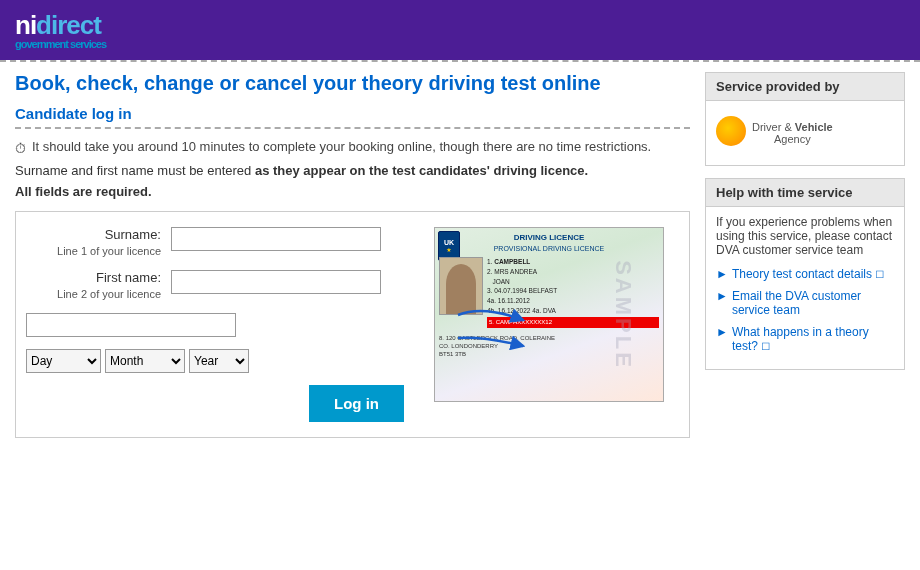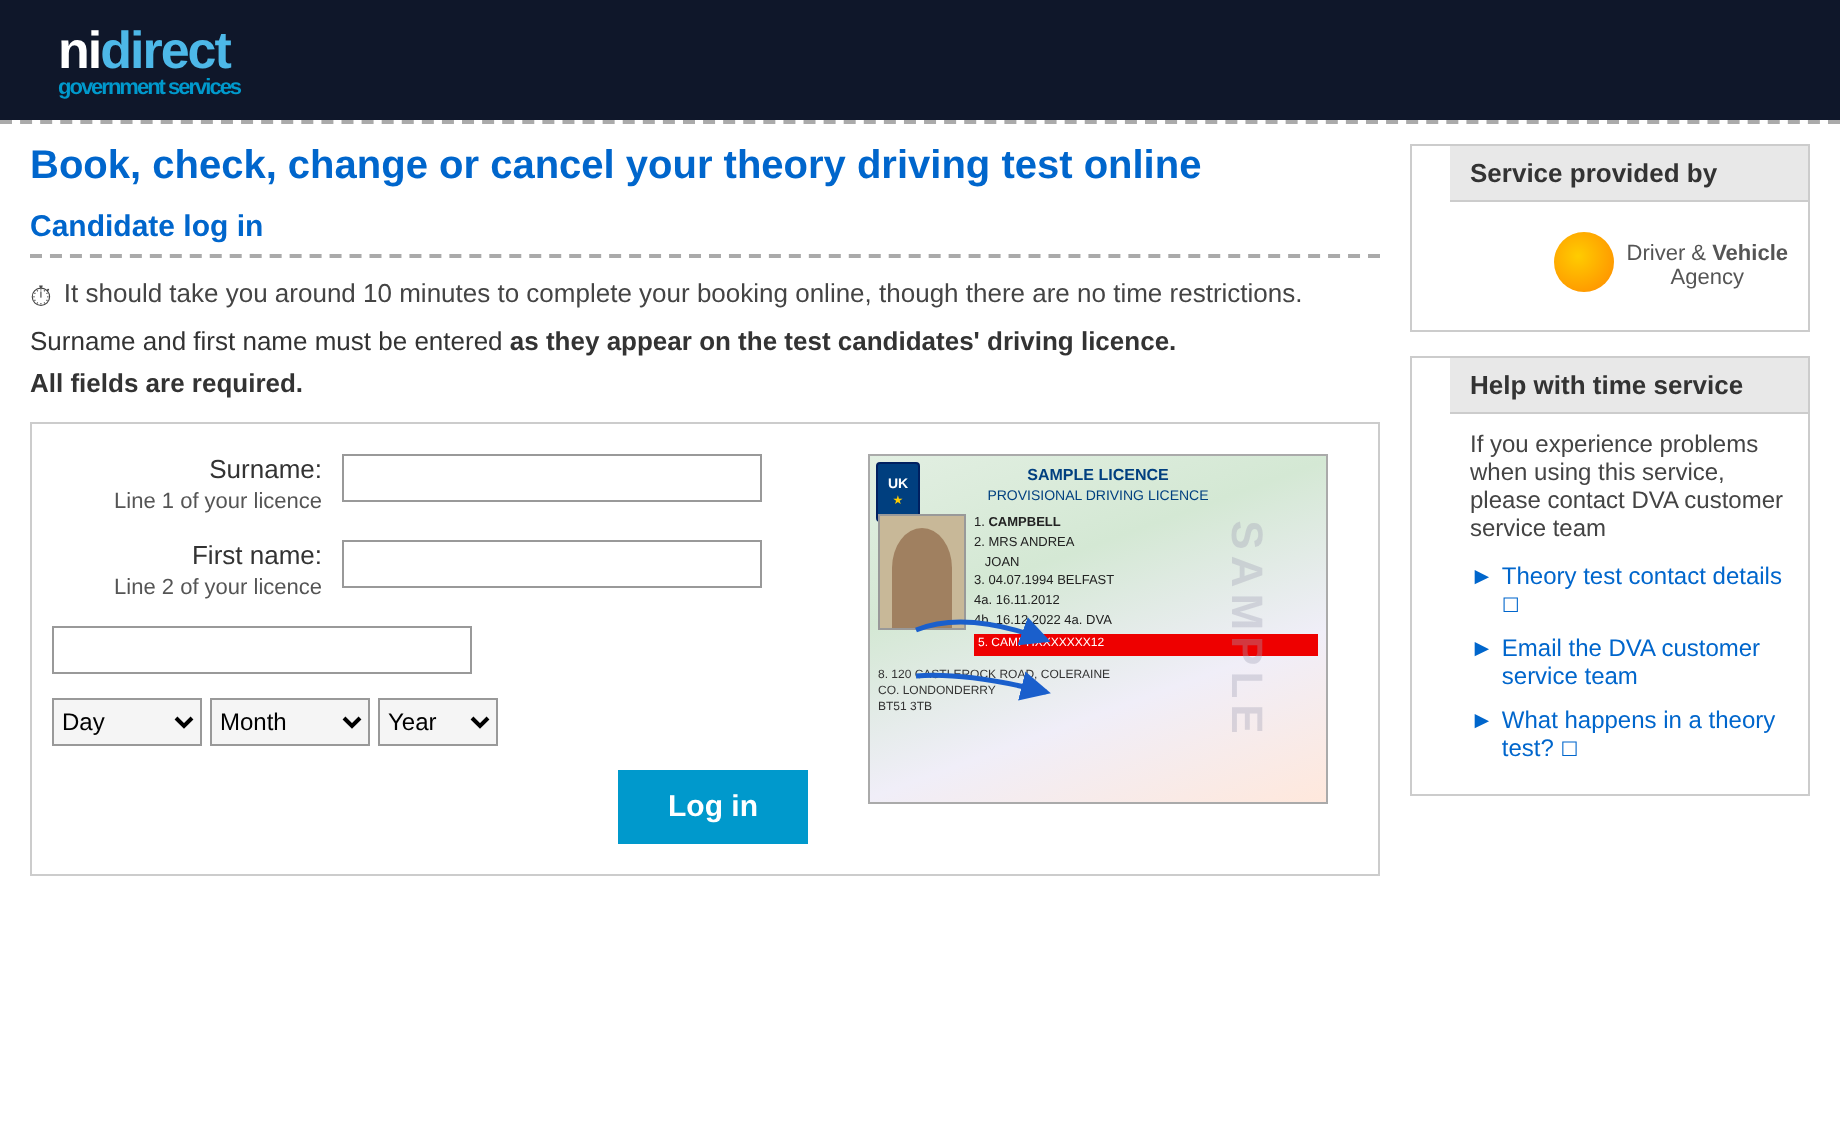--- a/index.html
+++ b/index.html
@@ -1,19 +1,19 @@
 <!DOCTYPE html>
 <html><head>
   <meta charset="utf-8">
   <style>
     * { box-sizing: border-box; margin: 0; padding: 0; }
     body { font-family: Arial, sans-serif; font-size: 13px; color: #333; background: #fff; width: 920px; min-height: 570px; }
 
     
-    .header { background: #0f172a; padding: 10px 29px; display: flex; align-items: center; }
+    .header { background: #4c1d95; padding: 10px 15px; display: flex; align-items: center; }
     .logo-text { color: #fff; font-size: 26px; font-weight: bold; letter-spacing: -1px; }
     .logo-text span { color: #0099cc; }
     .logo-sub { color: #aac8e8; font-size: 11px; display: block; text-align: center; margin-top: -3px; }
 
     
     .top-border { border-top: 2px dashed #aaa; margin: 0; }
 
     
     .main-container { display: flex; padding: 10px 15px; gap: 15px; }
     .content { flex: 1; }
@@ -43,24 +43,24 @@
     .dob-selects { display: flex; gap: 4px; align-items: center; }
     .dob-selects select { height: 24px; border: 1px solid #999; font-size: 12px; background: #f5f5f5; }
     .day-select { width: 75px; }
     .month-select { width: 80px; }
     .year-select { width: 60px; }
 
     
     .btn-login { background: #0099cc; color: #fff; border: none; padding: 10px 25px; font-size: 15px; font-weight: bold; cursor: pointer; float: right; margin-right: 10px; }
 
     
-    .sidebar-box { border: 1px solid #ccc; margin-bottom: 12px; padding-left: 19px; }
+    .sidebar-box { border: 1px solid #ccc; margin-bottom: 12px; }
     .sidebar-title { background: #e8e8e8; padding: 6px 10px; font-weight: bold; font-size: 13px; border-bottom: 1px solid #ccc; }
     .sidebar-content { padding: 8px 10px; font-size: 12px; }
-    .sidebar-logo { display: flex; align-items: center; justify-content: flex-end; padding: 15px 10px; }
+    .sidebar-logo { display: flex; align-items: center; justify-content: flex-start; padding: 15px 10px; }
     .dva-logo { text-align: center; }
     .dva-dot { width: 30px; height: 30px; background: radial-gradient(circle at 40% 40%, #ffcc00, #ff8800); border-radius: 50%; display: inline-block; margin-bottom: 4px; }
 
     .help-box .sidebar-content { font-size: 12px; color: #444; }
     .help-link { display: flex; align-items: flex-start; gap: 4px; margin-bottom: 8px; color: #0066cc; text-decoration: none; font-size: 12px; cursor: pointer; }
     .link-arrow { color: #0066cc; flex-shrink: 0; }
     .ext-icon { font-size: 10px; color: #0066cc; }
 
     .clearfix::after { content: ''; display: table; clear: both; }
   </style>
@@ -136,21 +136,21 @@
       </div>
 
       <div class="licence-img">
         <div style="width:230px; height:175px; background:linear-gradient(160deg,#e2efe2,#d4e8d4,#f0eef8,#ffe8dc); border:1px solid #aaa; position:relative; overflow:hidden;">
 
           <div style="position:absolute;top:3px;left:3px;width:22px;height:30px;background:#003f7f;border:1px solid #002060;border-radius:2px;display:flex;flex-direction:column;align-items:center;justify-content:center;">
             <div style="font-size:7px;color:#fff;font-weight:bold;line-height:1;">UK</div>
             <div style="font-size:6px;color:#ffcc00;">★</div>
           </div>
 
-          <div style="text-align:center;font-size:8px;font-weight:bold;color:#003f7f;padding:3px 0;margin-top:2px;">SAMPLE LICENCE</div>
+          <div style="text-align:center;font-size:8px;font-weight:bold;color:#003f7f;padding:3px 0;margin-top:2px;">DRIVING LICENCE</div>
           <div style="text-align:center;font-size:7px;color:#003f7f;margin-bottom:2px;">PROVISIONAL DRIVING LICENCE</div>
 
           <div style="display:flex;padding:3px 4px;gap:4px;position:relative;">
             <div style="width:44px;height:58px;background:#c8b898;border:1px solid #999;flex-shrink:0;display:flex;align-items:flex-end;justify-content:center;overflow:hidden;">
 
               <div style="width:30px;height:50px;background:#a08060;border-radius:50% 50% 0 0 / 40% 40% 0 0;position:relative;bottom:0;"></div>
             </div>
             <div style="flex:1;font-size:6.5px;color:#222;line-height:1.5;">
               <div>1. <strong>CAMPBELL</strong></div>
               <div>2. MRS ANDREA</div>

